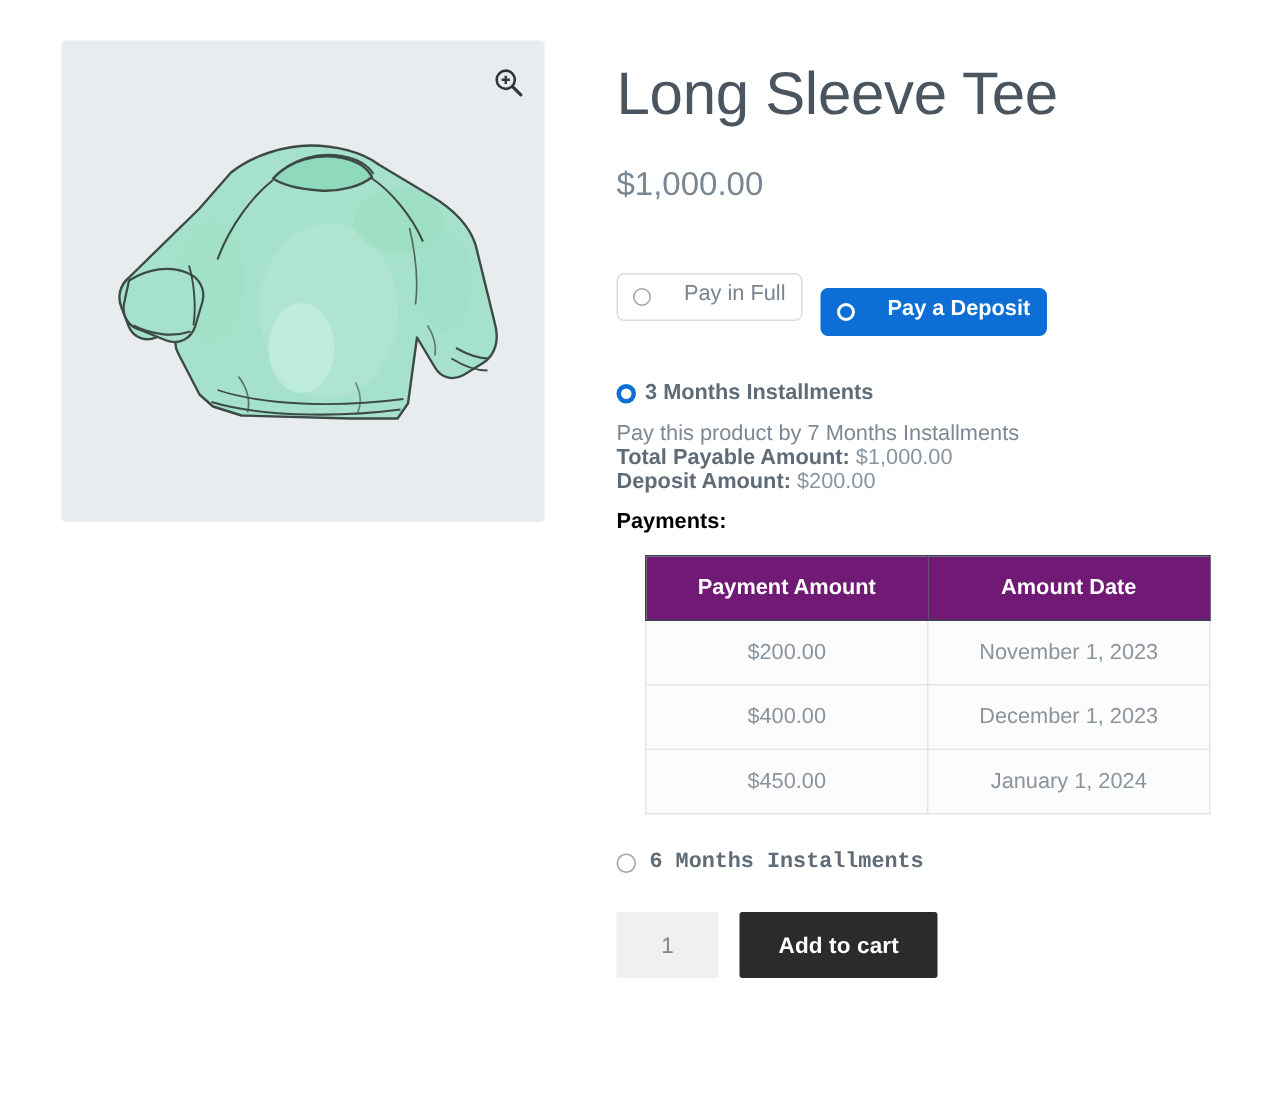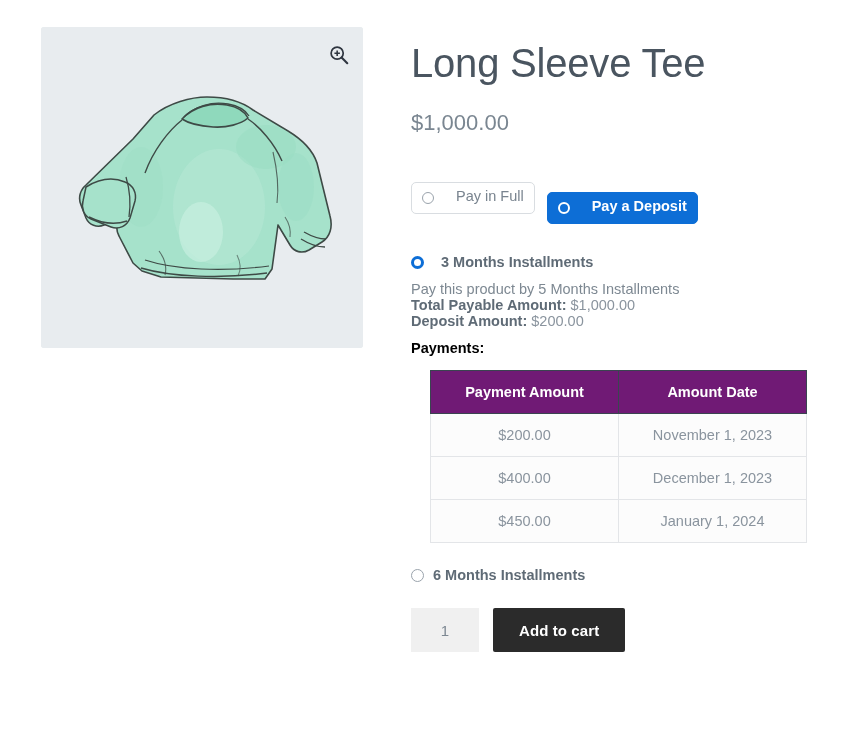--- a/index.html
+++ b/index.html
@@ -115,21 +115,21 @@
   .dot.off  { border: 1.5px solid #9aa3ac; background: #fff; }
   .dot.on   { border: 2.5px solid #ffffff; background: #0d6ed6; }
 
   
   .plan {
     margin-top: 30px;
   }
   .plan-head {
     display: flex;
     align-items: center;
-    gap: 17px;
+    gap: 6px;
   }
   .radio {
     width: 13px;
     height: 13px;
     border-radius: 50%;
     box-sizing: border-box;
     flex: 0 0 auto;
     cursor: pointer;
   }
   .radio.unchecked { border: 1.5px solid #9aa3ac; background: #fff; }
@@ -192,20 +192,21 @@
     text-align: center;
     border: 1px solid #e3e5e8;
   }
 
   
   .plan-2 {
     margin-top: 24px;
     display: flex;
     align-items: center;
     gap: 9px;
+    font-family: Liberation Mono, monospace;
   }
 
   
   .cart-row {
     margin-top: 25px;
     display: flex;
     align-items: stretch;
     gap: 14px;
   }
   .qty {
@@ -314,21 +315,21 @@
         <span>Pay a Deposit</span>
       </div>
     </div>
 
     <div class="plan">
       <div class="plan-head">
         <span class="radio checked"></span>
         <span class="plan-name">3 Months Installments</span>
       </div>
 
-      <div class="plan-desc">Pay this product by 5 Months Installments</div>
+      <div class="plan-desc">Pay this product by 7 Months Installments</div>
 
       <div class="kv">
         <b>Total Payable Amount:</b>
         <span>$1,000.00</span>
       </div>
 
       <div class="kv">
         <b>Deposit Amount:</b>
         <span>$200.00</span>
       </div>

